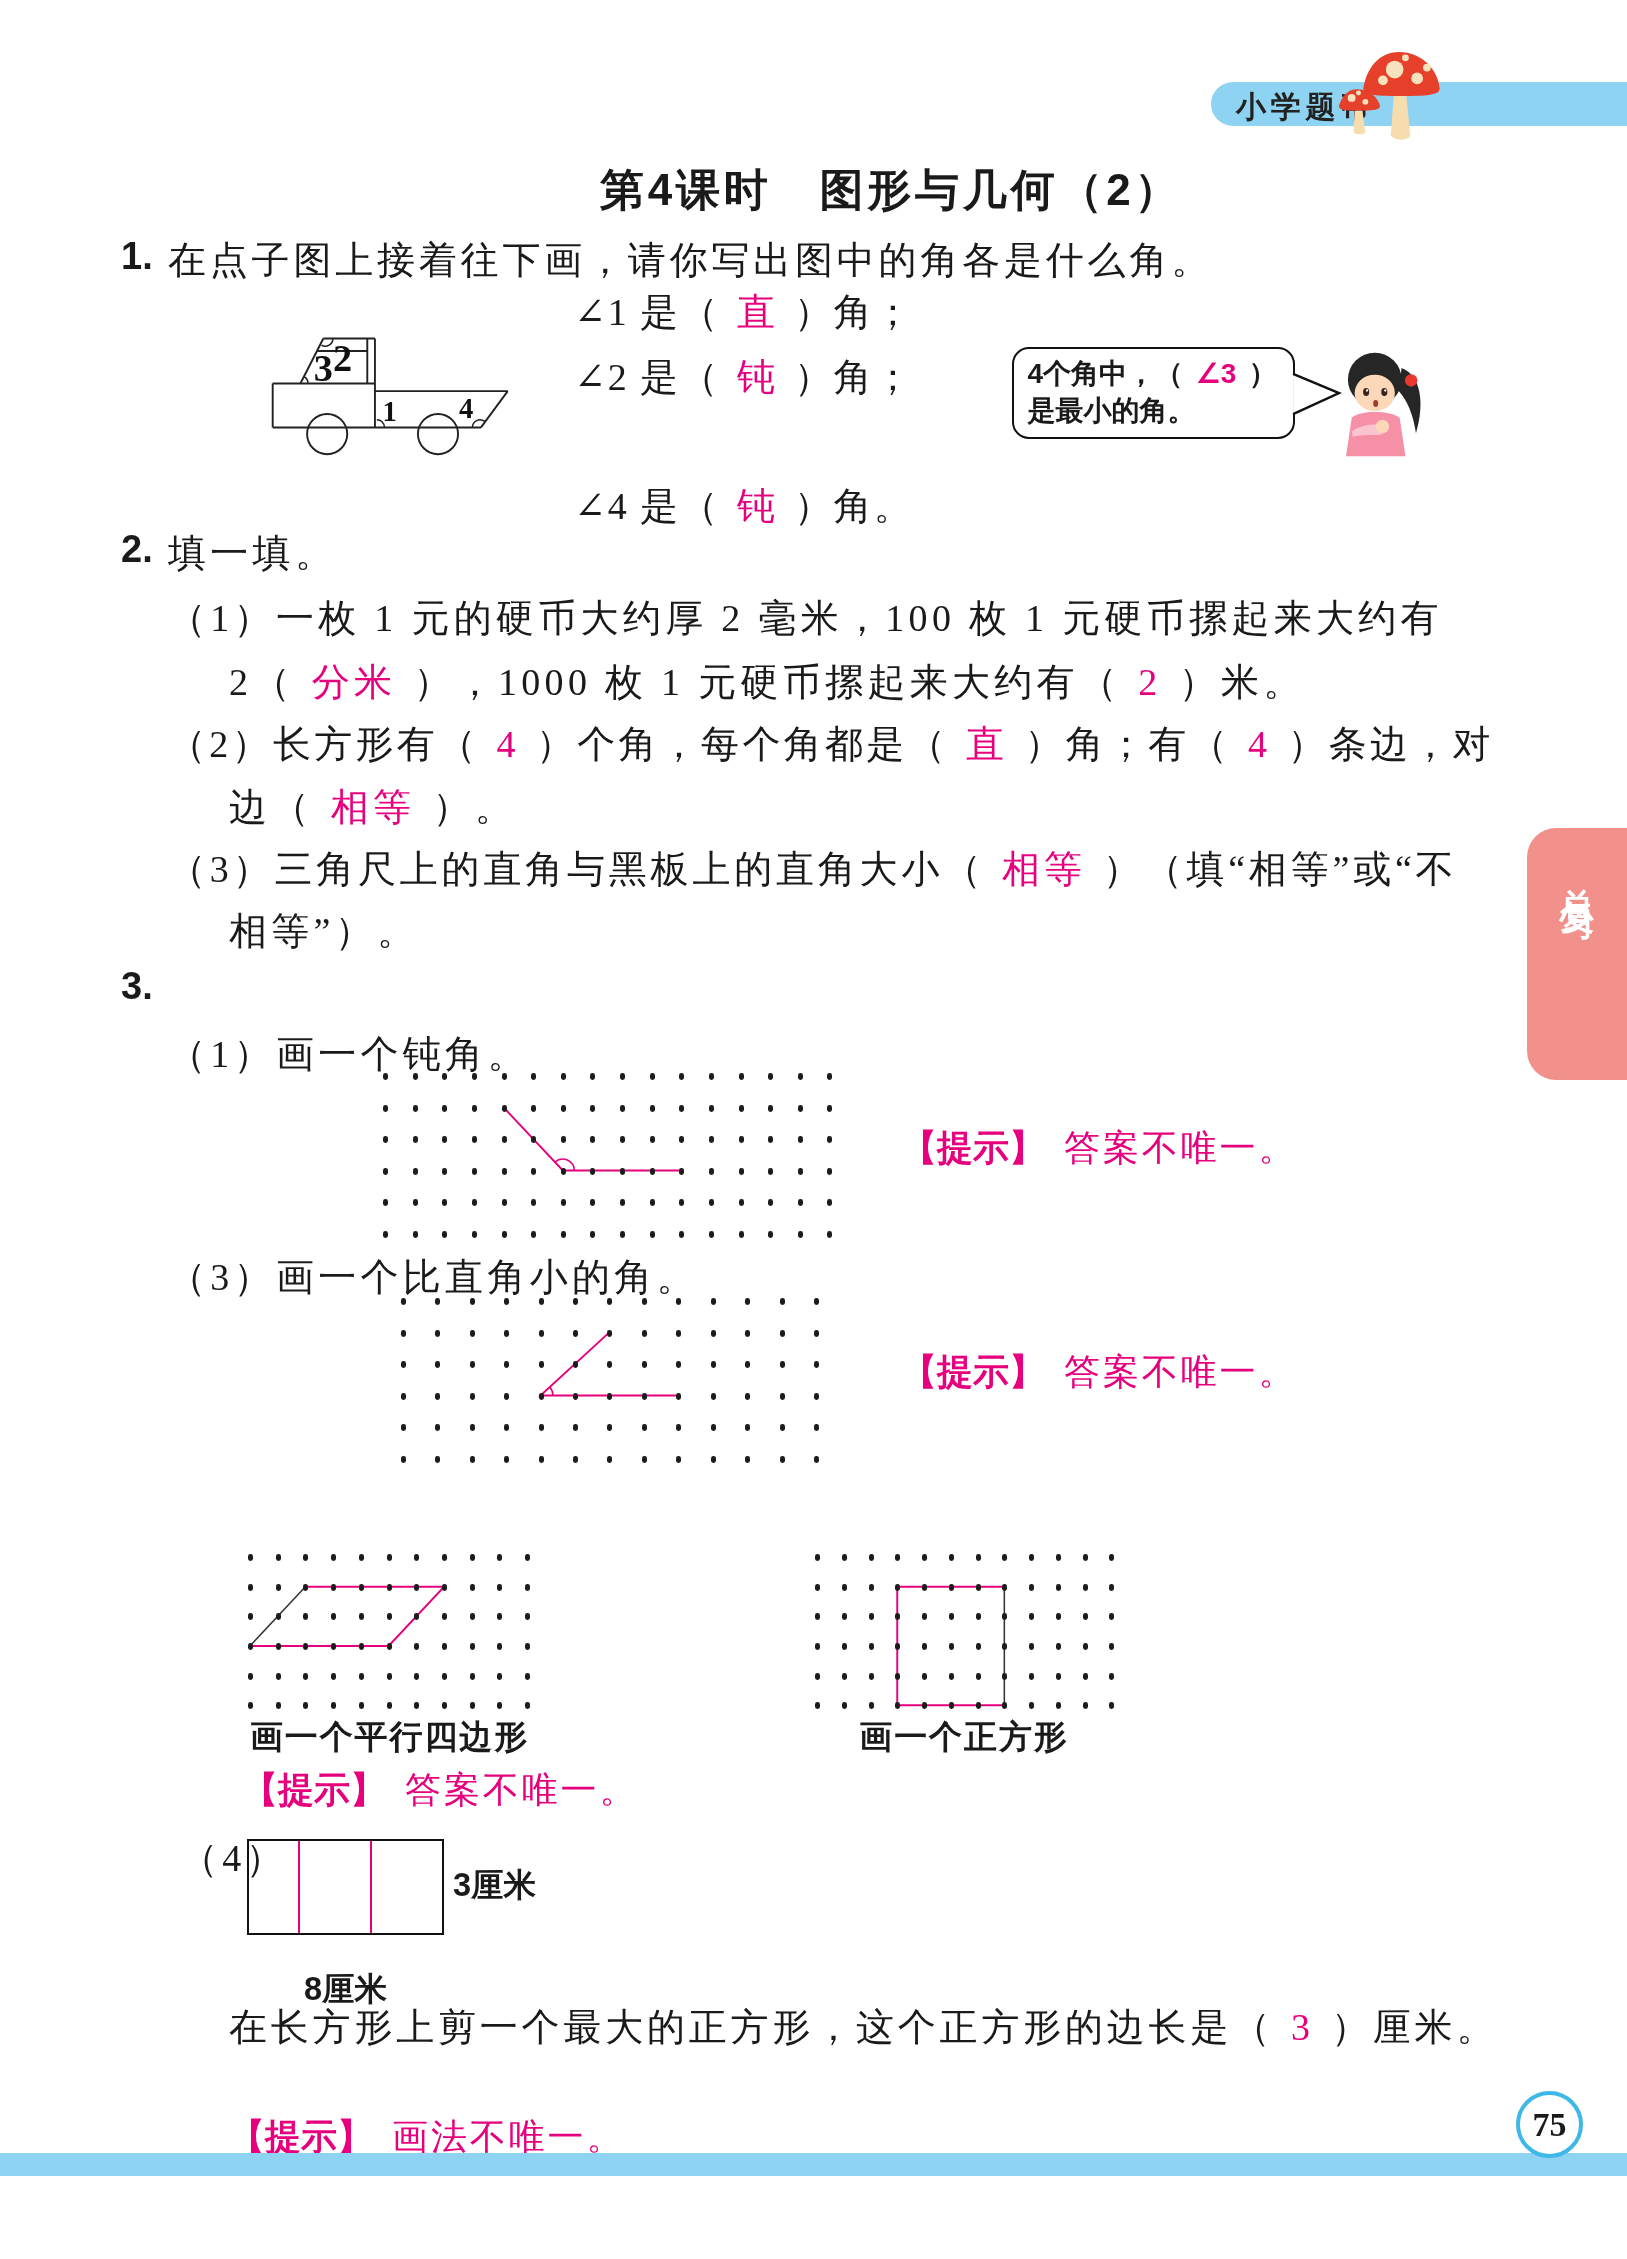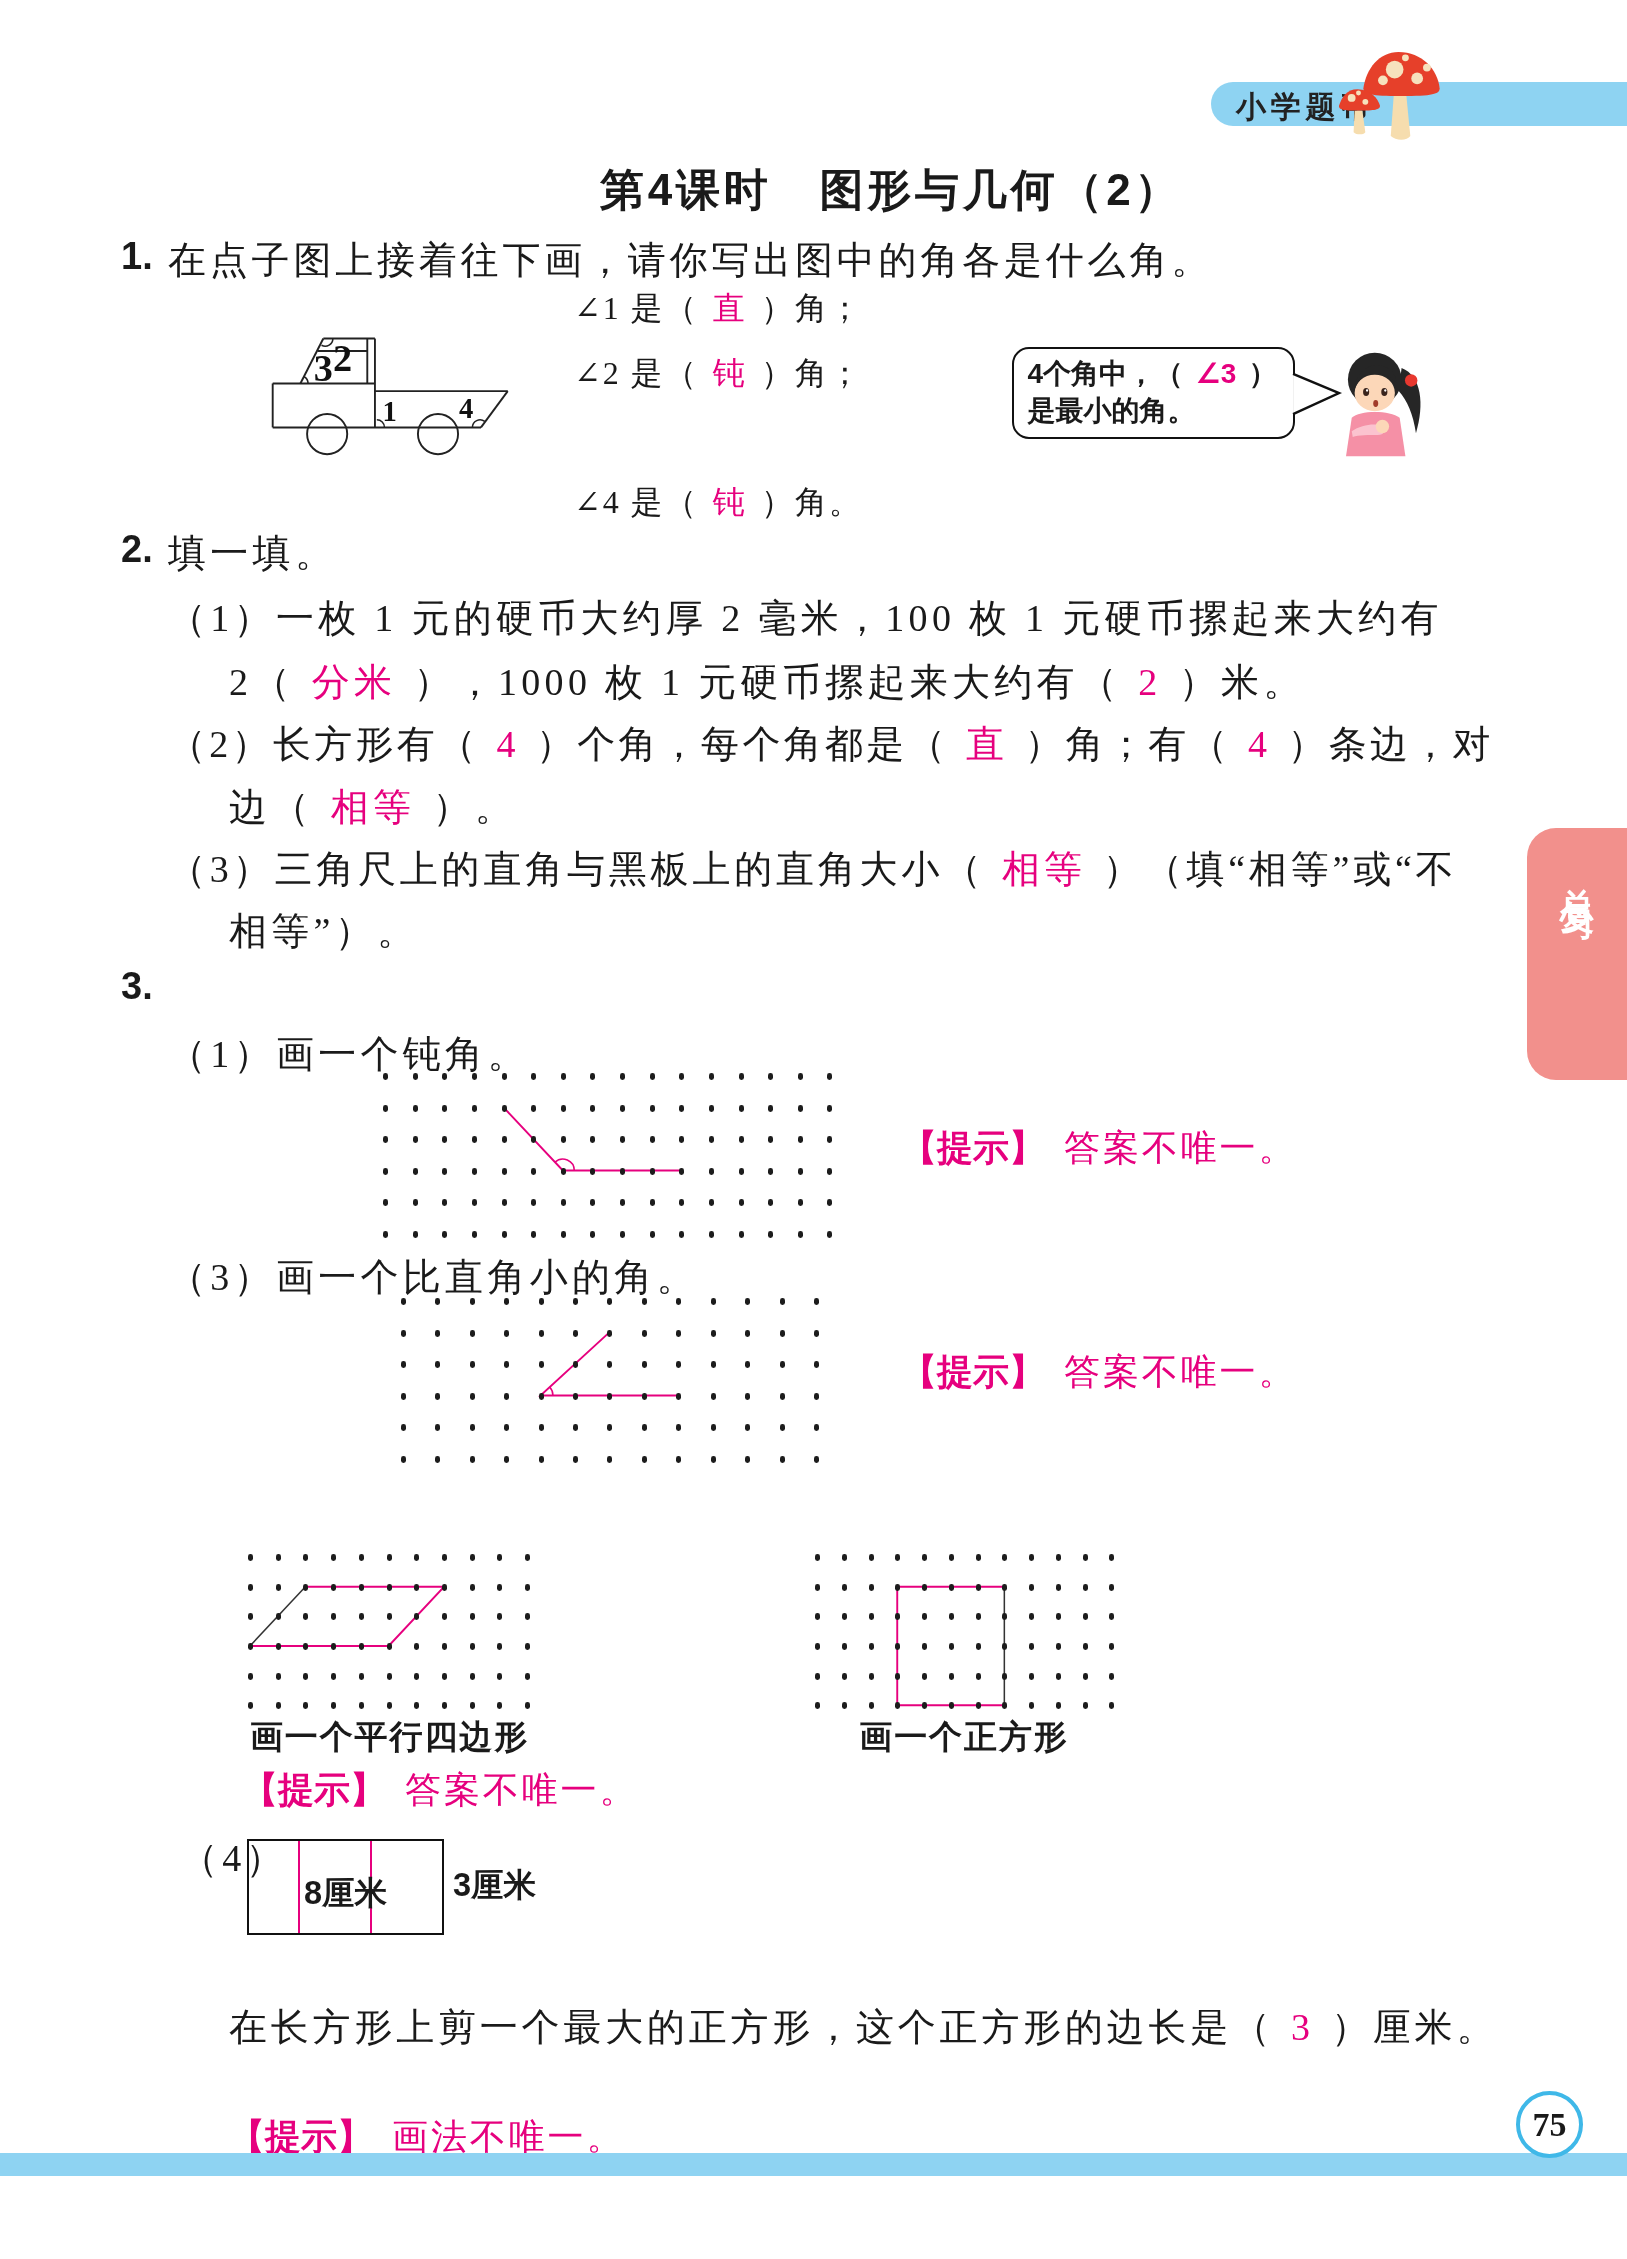--- a/index.html
+++ b/index.html
@@ -10,21 +10,21 @@
   .pill{position:absolute;right:0;top:82px;width:417px;height:44px;background:#8ed3f2;
         border-radius:25px 0 0 25px;}
   .brand{position:absolute;left:25px;top:4.8px;font-family:"Liberation Sans","DejaVu Sans",sans-serif;
          font-weight:700;font-size:30px;letter-spacing:4.8px;color:#222;}
   
   .title{position:absolute;left:600px;top:161px;font-family:"Liberation Sans","DejaVu Sans",sans-serif;
          font-weight:700;font-size:44px;letter-spacing:3.8px;white-space:nowrap;}
   
   .qnum{position:absolute;font-family:"Liberation Sans","DejaVu Sans",sans-serif;font-weight:700;font-size:38px;}
   .qtext{position:absolute;font-size:38px;letter-spacing:4.3px;white-space:nowrap;}
-  .aline{position:absolute;font-size:32px;letter-spacing:1.9px;white-space:nowrap;}
+  .aline{position:absolute;font-size:38px;letter-spacing:1.9px;white-space:nowrap;}
   .seg-black{color:#1a1a1a;}
   .seg-pink{color:#e6007e;padding:0 .45em;}
   
   .hint{position:absolute;white-space:nowrap;}
   .hint .tag{color:#e6007e;font-weight:700;font-size:36px;font-family:"Liberation Sans","DejaVu Sans",sans-serif;}
   .hint .txt{color:#e6007e;font-size:36px;margin-left:19px;letter-spacing:2.9px;}
   
   .dotgrid{position:absolute;}
   .dot{position:absolute;width:4.8px;height:6.7px;border-radius:2.4px;background:#1c1c1c;}
   .overlay{position:absolute;left:0;top:0;pointer-events:none;}
@@ -503,21 +503,21 @@
   <div class="hint" style="left:242px;top:1766px;">
     <span class="tag">【提示】</span><span class="txt">答案不唯一。</span>
   </div>
 
   <div class="qtext" style="left:180px;top:1833px;">（4）</div>
   <div class="rect4">
     <div class="cutline" style="left:49px;"></div>
     <div class="cutline" style="left:121px;"></div>
   </div>
   <div class="dimlabel" style="left:453px;top:1864px;">3厘米</div>
-  <div class="dimlabel" style="left:304px;top:1872px;">8厘米</div>
+  <div class="dimlabel" style="left:304px;top:1968px;">8厘米</div>
 
   <div class="qtext" style="left:229px;top:2002px;letter-spacing:3.8px;"><span class="seg-black">在长方形上剪一个最大的正方形，这个正方形的边长是（</span><span class="seg-pink">3</span><span class="seg-black">）厘米。</span></div>
 
   <div class="hint" style="left:229px;top:2113px;">
     <span class="tag">【提示】</span><span class="txt">画法不唯一。</span>
   </div>
 
   <div class="tab">
     <div class="tab-label">总复习</div>
   </div>

